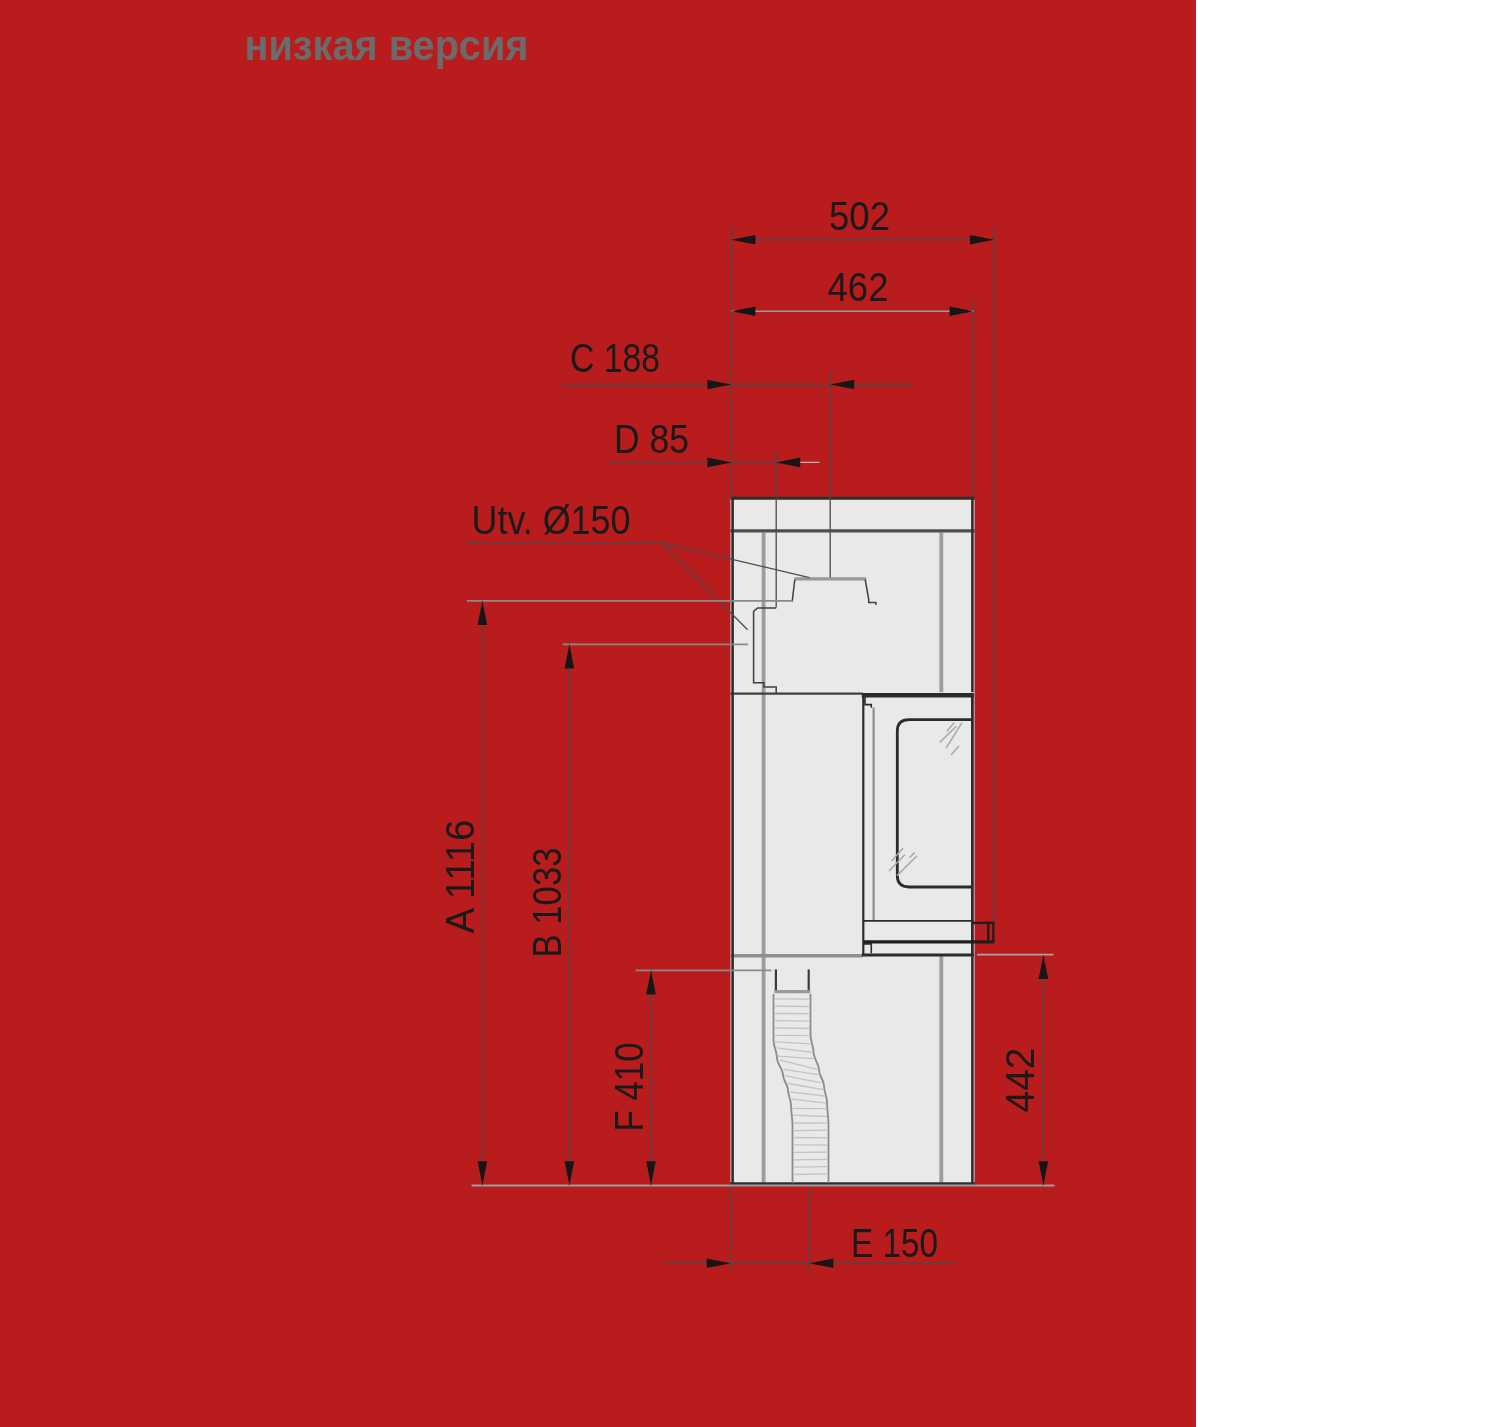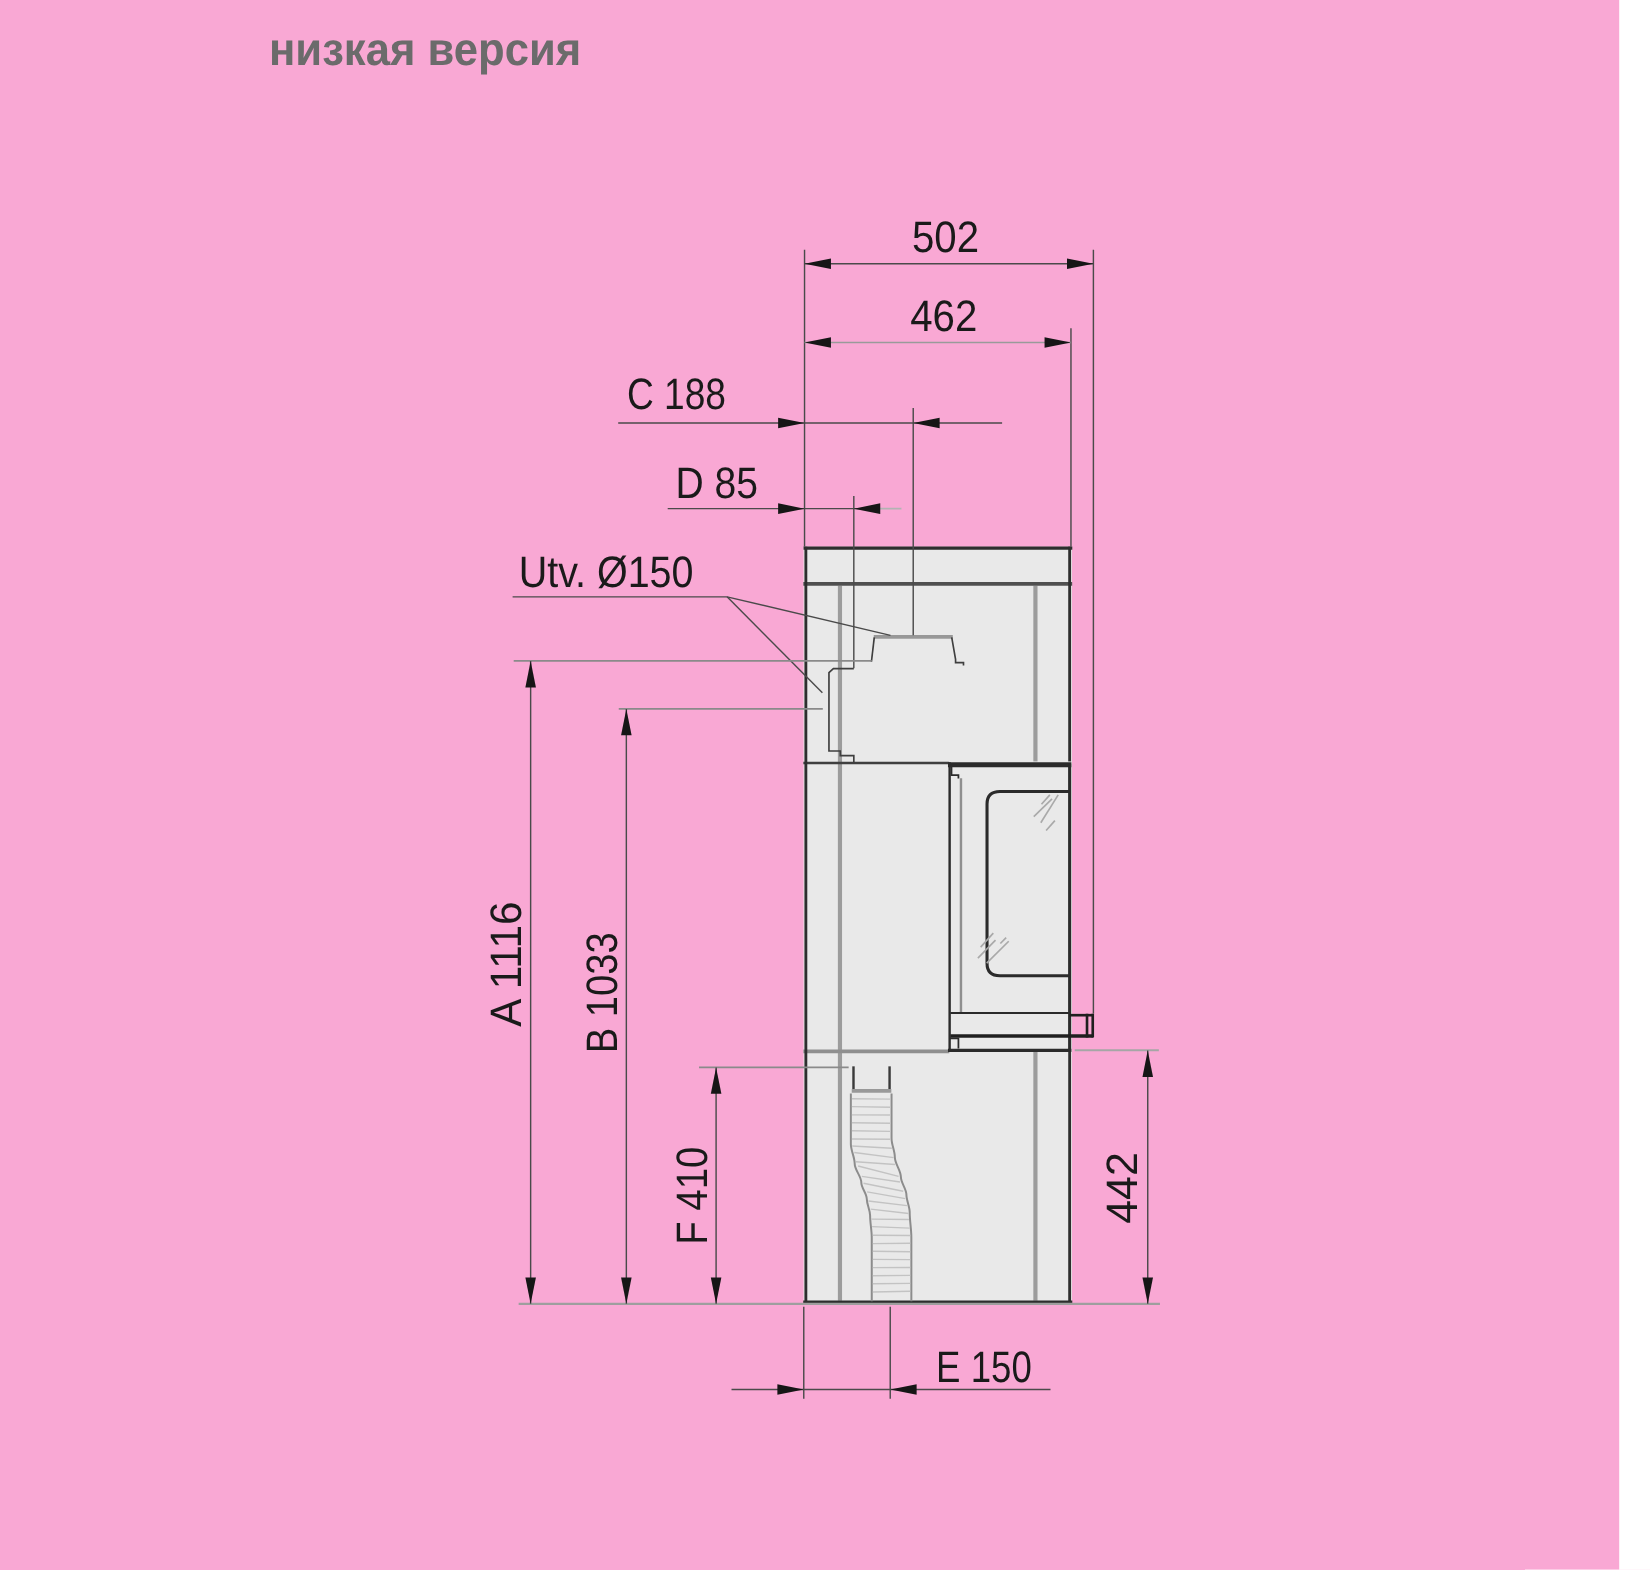--- a/index.html
+++ b/index.html
@@ -1,16 +1,16 @@
 <!DOCTYPE html>
 <html><head>
 <meta charset="utf-8">
 <style>
 html,body{margin:0;padding:0;background:#ffffff;}
-#page{width:1472px;height:1427px;position:relative;background:#f9a8d4;}
+#page{width:1196px;height:1427px;position:relative;background:#b91c1c;}
 svg text{font-family:"Liberation Sans",sans-serif;}
 </style>
 </head>
 <body>
 <div id="page">
 <svg width="1500" height="1427" viewBox="0 0 1500 1427">
 
 <text x="244.5" y="59.5" font-size="42" font-weight="bold" fill="#6b6b6b" textLength="284" lengthAdjust="spacingAndGlyphs" font-family="Liberation Sans, sans-serif">низкая версия</text>
 
 <rect x="730.5" y="497.0" width="244.0" height="686.5999999999999" fill="#e9e9e9"></rect>

